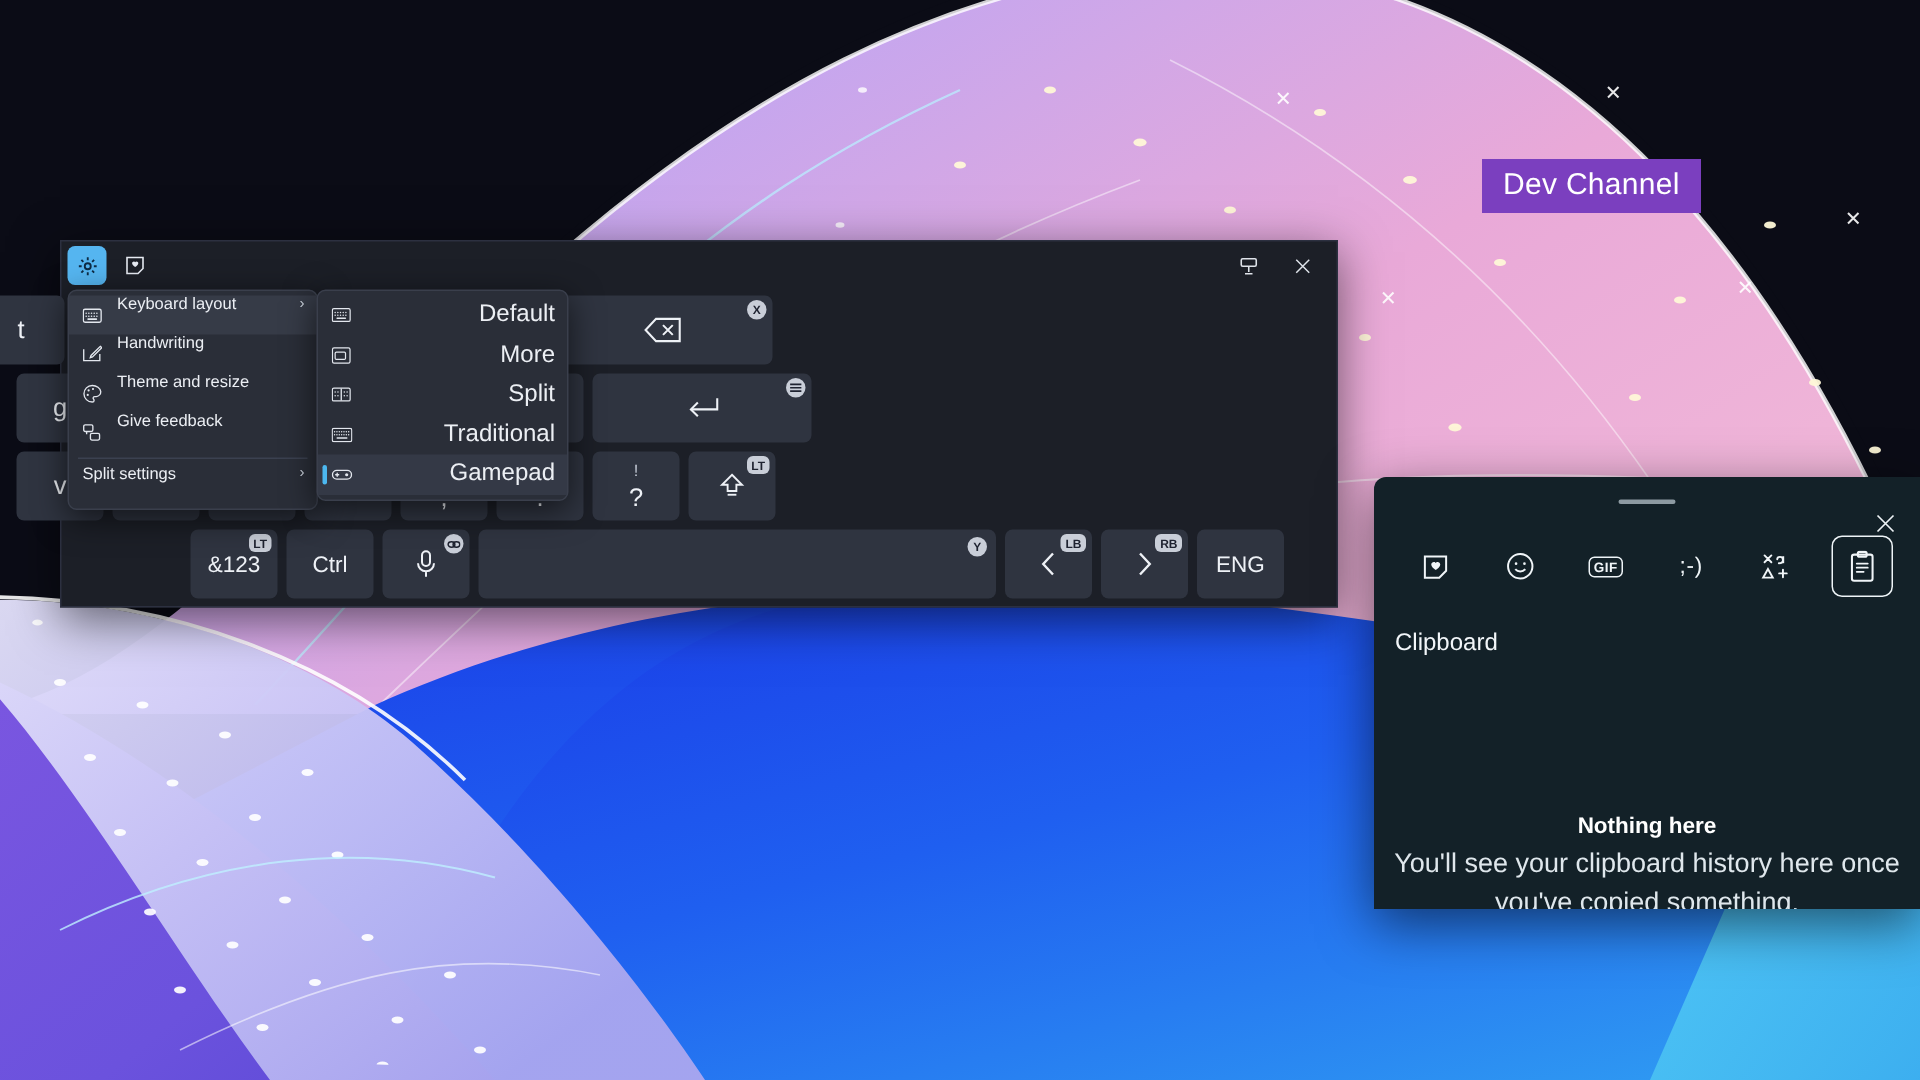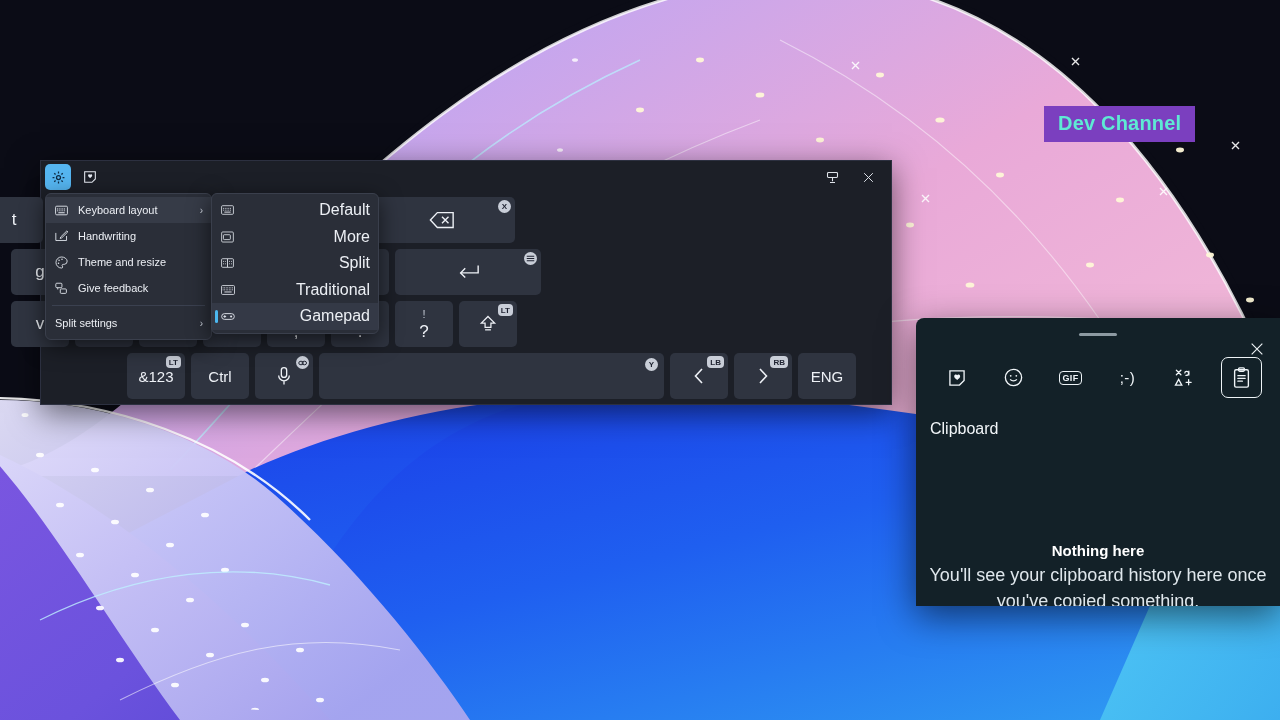--- a/index.html
+++ b/index.html
@@ -9,23 +9,23 @@
     background:#0a0b14;
     position:relative;
   }
 
   
   #wallpaper { position:absolute; inset:0; background:#0b0c16; overflow:hidden; }
   #wallpaper svg { position:absolute; inset:0; width:1280px; height:720px; display:block; }
 
   
   #dev-badge {
-    position:absolute; left:1044px; top:106px;
-    background:#7b3fbf; color:#5eead4;
-    font-size:20px; font-weight:bold;
+    position:absolute; left:988px; top:106px;
+    background:#7b3fbf; color:#ffffff;
+    font-size:20px; font-weight:normal;
     padding:6px 14px 7px 14px;
     letter-spacing:.2px;
     white-space:nowrap;
   }
 
   
   #kbd-window {
     position:absolute; left:40px; top:160px; width:852px; height:245px;
     background:#1c1f27;
     border:1px solid #2c3040;
@@ -81,21 +81,21 @@
   .ghint.onspace { right:6px; top:5px; }
   .key svg { display:block; }
 
   
   #settings-menu {
     position:absolute; left:45px; top:193px; width:167px;
     background:#2a2e38; border:1px solid #3a3f4c; border-radius:6px;
     box-shadow:0 6px 22px rgba(0,0,0,.6); padding:3px 0;
   }
   .mi {
-    position:relative; height:26px; display:flex; align-items:center;
+    position:relative; height:26px; display:flex; 
     padding:0 8px 0 9px; color:#eceff4; font-size:11px;
   }
   .mi.hl { background:#363b47; }
   .mi .mi-ico { width:16px; display:flex; align-items:center; color:#e3e7ee; }
   .mi .mi-label { margin-left:7px; flex:1; }
   .mi .chev { color:#cdd3dd; font-size:10px; }
   .msep { height:1px; background:#3b4插; }
   .msep { height:1px; background:#3b4150; margin:4px 6px; }
 
   

